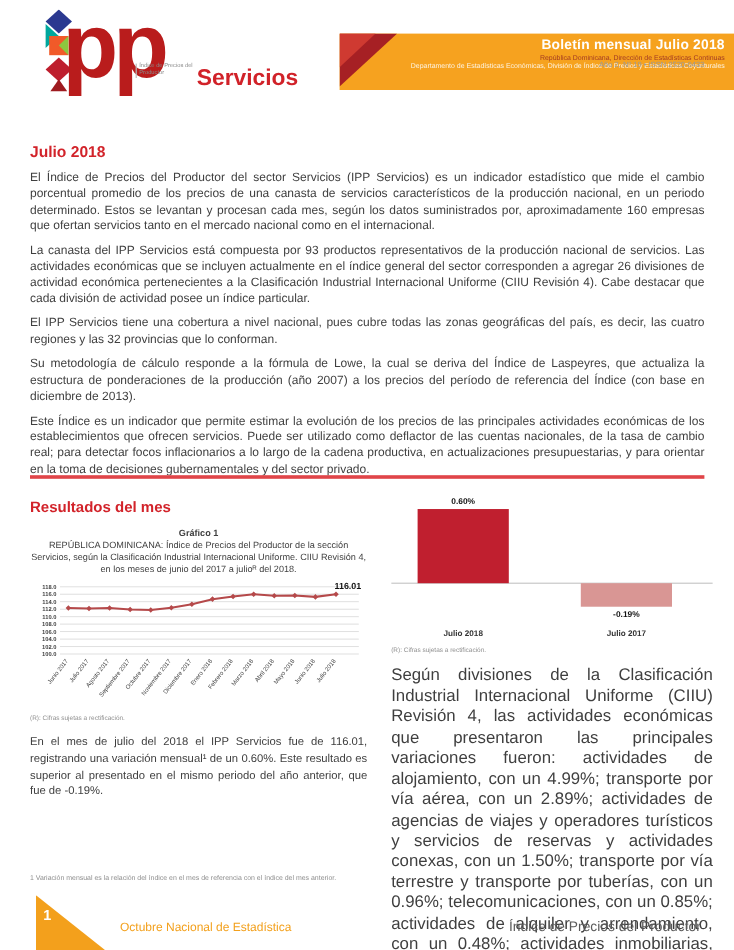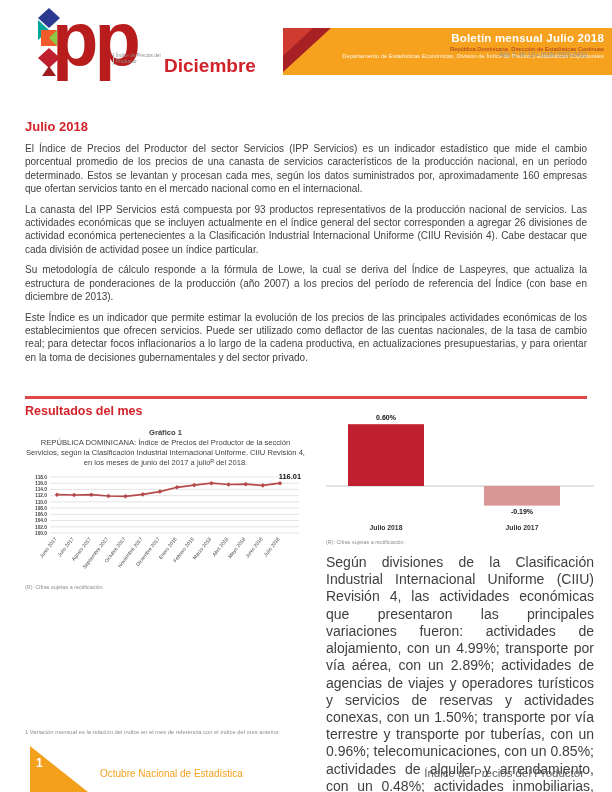--- a/index.html
+++ b/index.html
@@ -22,21 +22,21 @@
   
   .intro{position:absolute;left:25px;top:119px;width:562px;}
   .h-red{font-size:13px;font-weight:bold;color:#d2232a;margin:0 0 8px 0;}
   .intro p{font-size:10px;line-height:1.33;text-align:justify;margin:0 0 7.5px 0;}
   .section-divider{position:absolute;left:25px;top:396px;width:562px;height:3px;background:#e04549;}
   
   .results{position:absolute;left:25px;top:404px;width:562px;display:flex;gap:10px;}
   .col-left{width:281px;}
   .vsep{width:1px;background:#c9c9c9;}
   .col-right{flex:1;}
-  .h-results{font-size:12.5px;font-weight:bold;color:#d2232a;margin:0 0 10px 0;}
+  .h-results{font-size:12.5px;font-weight:bold;color:#d2232a;margin:12px 0 10px 0;}
   .chart-title{width:100%;text-align:center;font-size:7.6px;line-height:1.3;color:#3f3f3f;}
   .chart-title .lbl{font-weight:bold;display:block;}
   .chart-foot{font-size:5.4px;color:#8f8f8f;margin-top:3px;}
   .col-left .body-p{font-size:9.4px;line-height:1.45;text-align:justify;margin-top:9px;}
   .col-right .body-p{font-size:14px;line-height:1.23;text-align:justify;margin-top:9px;}
   .col-left svg{display:block;margin-top:4px;}
   .col-right svg{display:block;margin-top:6px;}
   .chart-title.right{margin-top:0;}
   
   .bottom-footnote{position:absolute;left:25px;top:729px;width:430px;font-size:5.8px;color:#8f8f8f;}
@@ -65,27 +65,28 @@
     <svg width="26" height="72" viewBox="0 0 26 72">
       <polygon points="13,0 24,10 13,20 2,10" fill="#2b3990"></polygon>
       <polygon points="2,12 13,22 2,32" fill="#00a79d"></polygon>
       <rect x="5" y="22" width="16" height="16" fill="#f15a29"></rect>
       <polygon points="21,22 21,38 13,30" fill="#8dc63f"></polygon>
       <polygon points="13,40 24,50 13,60 2,50" fill="#be1e2d"></polygon>
       <polygon points="13,58 20,68 6,68" fill="#9e1b20"></polygon>
     </svg>
     <span class="logo-letters">pp</span>
     <span class="logo-tagline">Índice de Precios del Productor</span>
-    <span class="product-title">Diciembre</span>
+    <span class="product-title">Servicios</span>
   </div>
 
   <div class="intro">
     <div class="h-red">Julio 2018</div>
     <p>El Índice de Precios del Productor del sector Servicios (IPP Servicios) es un indicador estadístico que mide el cambio porcentual promedio de los precios de una canasta de servicios característicos de la producción nacional, en un periodo determinado. Estos se levantan y procesan cada mes, según los datos suministrados por, aproximadamente 160 empresas que ofertan servicios tanto en el mercado nacional como en el internacional.</p>
     <p>La canasta del IPP Servicios está compuesta por 93 productos representativos de la producción nacional de servicios. Las actividades económicas que se incluyen actualmente en el índice general del sector corresponden a agregar 26 divisiones de actividad económica pertenecientes a la Clasificación Industrial Internacional Uniforme (CIIU Revisión 4). Cabe destacar que cada división de actividad posee un índice particular.</p>
+    <p>El IPP Servicios tiene una cobertura a nivel nacional, pues cubre todas las zonas geográficas del país, es decir, las cuatro regiones y las 32 provincias que lo conforman.</p>
     <p>Su metodología de cálculo responde a la fórmula de Lowe, la cual se deriva del Índice de Laspeyres, que actualiza la estructura de ponderaciones de la producción (año 2007) a los precios del período de referencia del Índice (con base en diciembre de 2013).</p>
     <p>Este Índice es un indicador que permite estimar la evolución de los precios de las principales actividades económicas de los establecimientos que ofrecen servicios. Puede ser utilizado como deflactor de las cuentas nacionales, de la tasa de cambio real; para detectar focos inflacionarios a lo largo de la cadena productiva, en actualizaciones presupuestarias, y para orientar en la toma de decisiones gubernamentales y del sector privado.</p>
   </div>
 
   <div class="section-divider"></div>
 
   <div class="results">
     <div class="col-left">
       <div class="h-results">Resultados del mes</div>
       <div class="chart-title">
@@ -138,20 +139,21 @@
           <text x="152.0769230769231" y="68" font-size="5" fill="#3f3f3f" text-anchor="end" transform="rotate(-52 152.0769230769231 68)">Enero 2018</text>
           <text x="169.23076923076923" y="68" font-size="5" fill="#3f3f3f" text-anchor="end" transform="rotate(-52 169.23076923076923 68)">Febrero 2018</text>
           <text x="186.3846153846154" y="68" font-size="5" fill="#3f3f3f" text-anchor="end" transform="rotate(-52 186.3846153846154 68)">Marzo 2018</text>
           <text x="203.53846153846155" y="68" font-size="5" fill="#3f3f3f" text-anchor="end" transform="rotate(-52 203.53846153846155 68)">Abril 2018</text>
           <text x="220.69230769230768" y="68" font-size="5" fill="#3f3f3f" text-anchor="end" transform="rotate(-52 220.69230769230768 68)">Mayo 2018</text>
           <text x="237.84615384615384" y="68" font-size="5" fill="#3f3f3f" text-anchor="end" transform="rotate(-52 237.84615384615384 68)">Junio 2018</text>
           <text x="255" y="68" font-size="5" fill="#3f3f3f" text-anchor="end" transform="rotate(-52 255 68)">Julio 2018</text>
           <text x="276" y="7.7" text-anchor="end" font-size="7.4" font-weight="bold" fill="#111">116.01</text>
         </svg>
       <div class="chart-foot">(R): Cifras sujetas a rectificación.</div>
+      <p class="body-p">En el mes de julio del 2018 el IPP Servicios fue de 116.01, registrando una variación mensual¹ de un 0.60%. Este resultado es superior al presentado en el mismo periodo del año anterior, que fue de -0.19%.</p>
     </div>
     <div class="vsep"></div>
     <div class="col-right">
       <svg id="chart2" width="268" height="126" viewBox="0 0 268 126">
           <line x1="0" y1="76" x2="268" y2="76" stroke="#b9b9b9" stroke-width="0.8"></line>
           <rect x="22" y="14.2" width="76" height="61.8" fill="#c01f2f"></rect>
           <text x="60" y="10.2" text-anchor="middle" font-size="7" font-weight="bold" fill="#111">0.60%</text>
           <text x="60" y="120" text-anchor="middle" font-size="6.8" font-weight="bold" fill="#333">Julio 2018</text>
           <rect x="158" y="76.0" width="76" height="19.6" fill="#d99694"></rect>
           <text x="196" y="104.1" text-anchor="middle" font-size="7" font-weight="bold" fill="#111">-0.19%</text>

